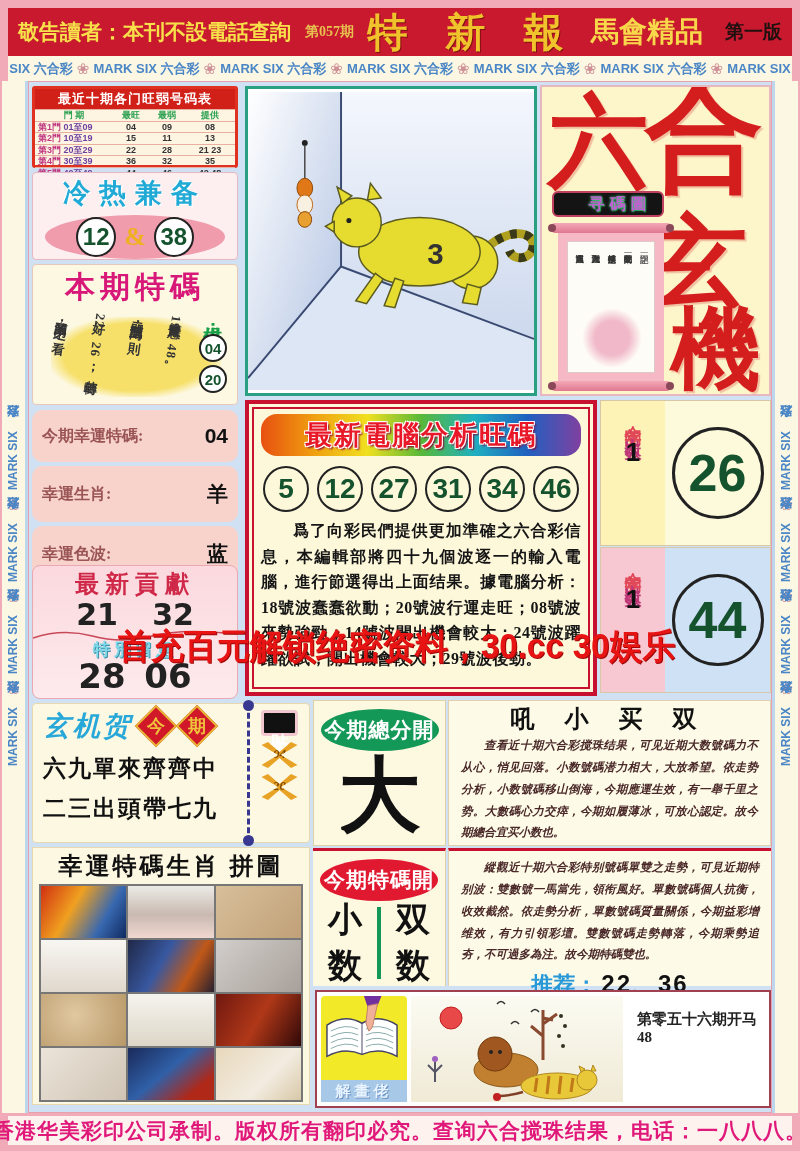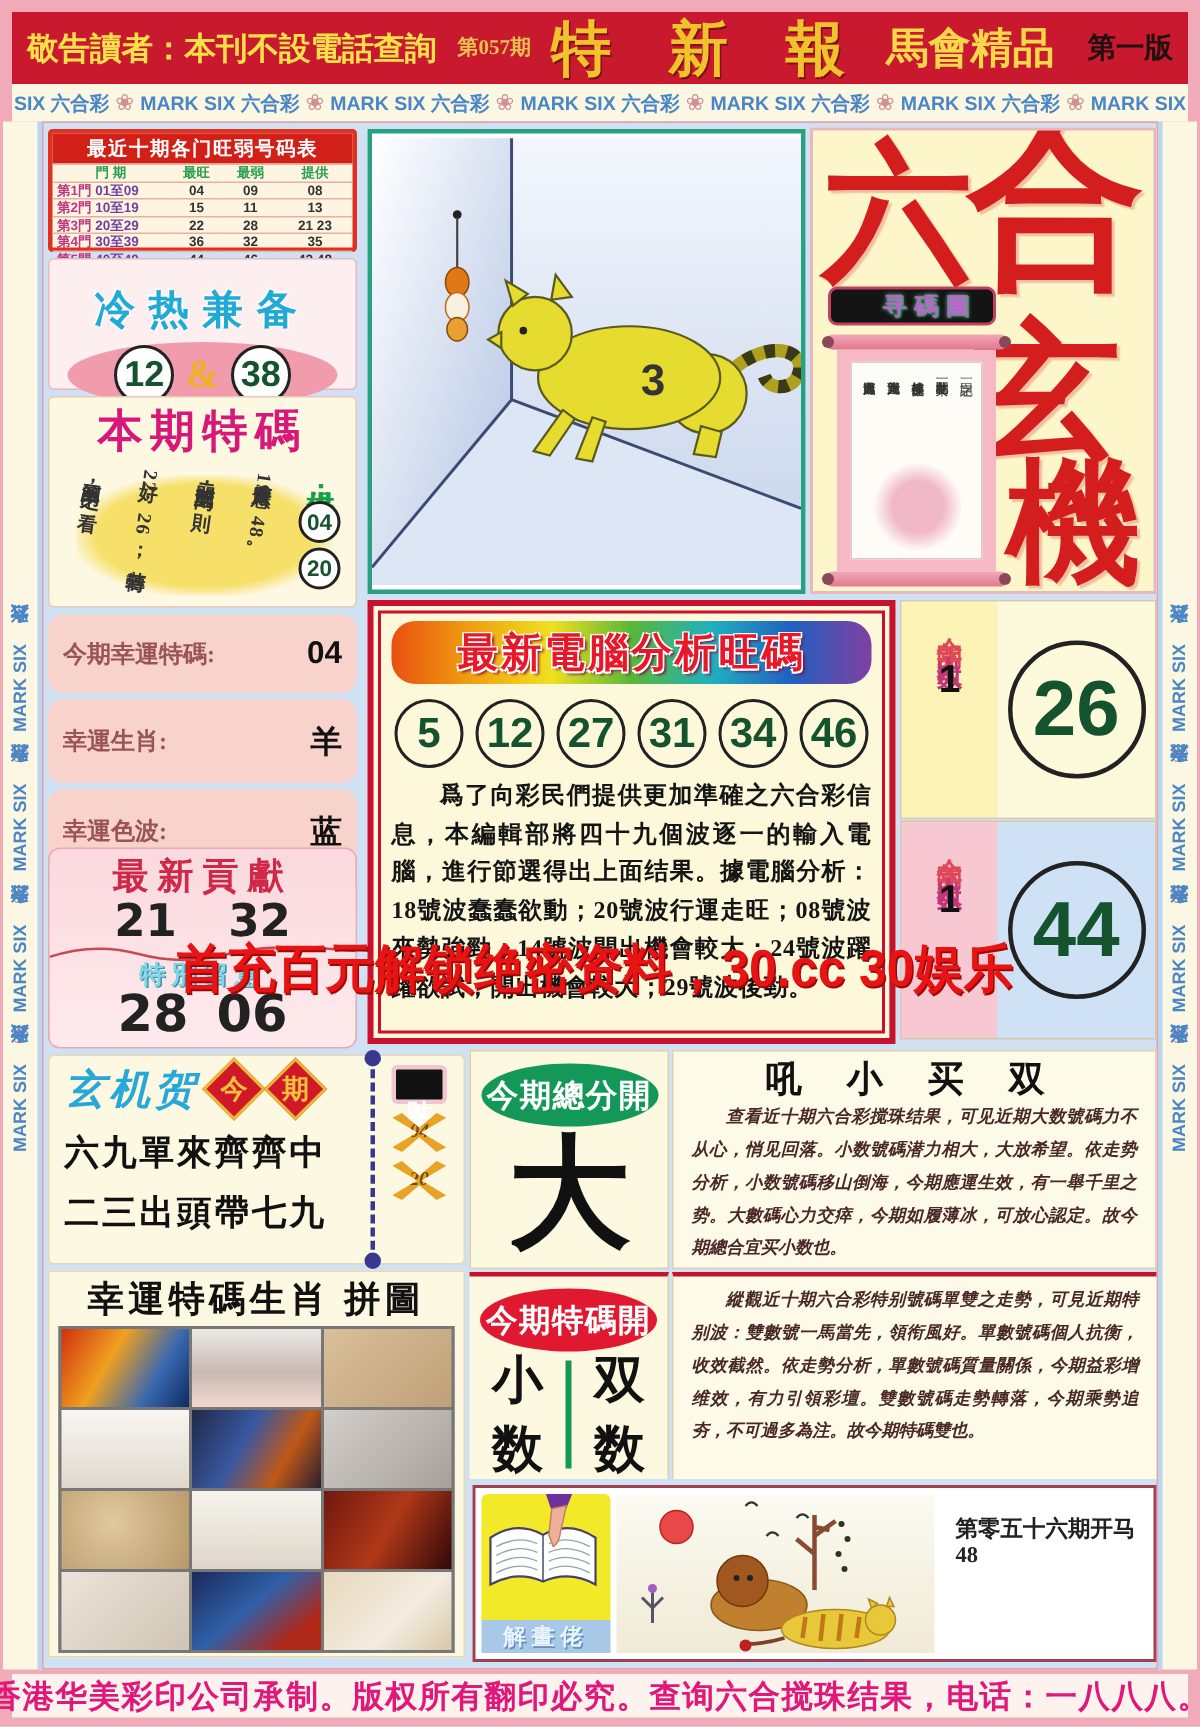--- a/index.html
+++ b/index.html
@@ -34,21 +34,21 @@
   .tbl-title { background:#d02018; color:#fff; font-weight:bold; font-size:13px; text-align:center; letter-spacing:1px; padding:1px 0; }
   .tbl-grid { display:grid; grid-template-columns:78px 36px 36px 1fr; font-size:9px; }
   .tbl-grid > div { border-top:1px solid #e8b0a0; text-align:center; line-height:10.5px; }
   .tbl-h { color:#2aa050; font-weight:bold; }
   .tbl-door { color:#c03880; font-weight:bold; text-align:left !important; padding-left:3px; }
   .tbl-door .rng { color:#7040a0; }
   .tbl-v { color:#333; font-weight:bold; }
 
   
   .coldhot { left:32px; top:172px; width:206px; height:88px; background:#fdeef0; border:1px solid #e8b8c0; border-radius:4px; text-align:center; }
-  .coldhot-title { color:#22aad6; font-size:27px; font-weight:bold; letter-spacing:9px; text-shadow:1px 1px 0 #fff,-1px -1px 0 #fff; padding-top:15px; white-space:nowrap; }
+  .coldhot-title { color:#22aad6; font-size:27px; font-weight:bold; letter-spacing:9px; text-shadow:1px 1px 0 #fff,-1px -1px 0 #fff; padding-top:2px; white-space:nowrap; }
   .coldhot-oval { margin:4px auto 0; width:180px; height:44px; background:#f09cac; border-radius:50%; display:flex; align-items:center; justify-content:center; gap:8px; }
   .num-circle { display:inline-flex; align-items:center; justify-content:center; background:#fff; border:2px solid #222; border-radius:50%; font-family:"Liberation Sans",sans-serif; font-weight:bold; color:#14532d; }
   .nc-lg { width:40px; height:40px; font-size:24px; }
   .amp { color:#f0b020; font-size:26px; font-weight:bold; }
 
   
   .special { left:32px; top:264px; width:206px; height:141px; background:#fdf8e2; border:1px solid #e8c8b8; border-radius:4px; overflow:hidden; }
   .special::before { content:""; position:absolute; left:18px; top:52px; width:170px; height:80px; background:radial-gradient(ellipse at 50% 50%,#f6e06a 0 60%,rgba(246,224,106,0) 75%); }
   .special-title { position:relative; color:#d81878; font-size:30px; font-weight:bold; letter-spacing:5px; text-align:center; padding-top:2px; white-space:nowrap; }
   .special-body { position:relative; display:flex; flex-direction:row-reverse; justify-content:space-between; padding:4px 10px 0 14px; height:100px; }
@@ -465,20 +465,24 @@
 <div class="box roar">
   <div class="roar-title">吼 小 买 双</div>
   <div class="script-text">查看近十期六合彩搅珠结果，可见近期大数號碼力不从心，悄见回落。小数號碼潜力相大，大放希望。依走势分析，小数號碼移山倒海，今期應運生效，有一舉千里之势。大數碼心力交瘁，今期如履薄冰，可放心認定。故今期總合宜买小数也。</div>
   <div class="rec-line">
     <span class="rec-label">推介：</span>
     <span class="rec-nums">10、15</span>
   </div>
 </div>
 <div class="box para2">
   <div class="script-text">縱觀近十期六合彩特别號碼單雙之走勢，可見近期特别波：雙數號一馬當先，領衔風好。單數號碼個人抗衡，收效截然。依走勢分析，單數號碼質量關係，今期益彩增维效，有力引領彩壇。雙數號碼走勢轉落，今期乘勢追夯，不可過多為注。故今期特碼雙也。</div>
+  <div class="rec-line">
+    <span class="rec-label">推荐：</span>
+    <span class="rec-nums">22、36</span>
+  </div>
 </div>
 
 <div class="box bstrip">
   <div class="book-card">
     <div class="book-yellow">
       <svg width="82" height="72" viewBox="0 0 84 74">
         <path d="M6,30 Q24,18 42,28 Q60,18 78,30 L78,62 Q60,52 42,60 Q24,52 6,62 Z" fill="#fff" stroke="#446" stroke-width="1.5"></path>
         <line x1="42" y1="28" x2="42" y2="60" stroke="#446"></line>
         <g stroke="#8aa" fill="none">
           <path d="M10,36 Q25,28 38,34"></path>

